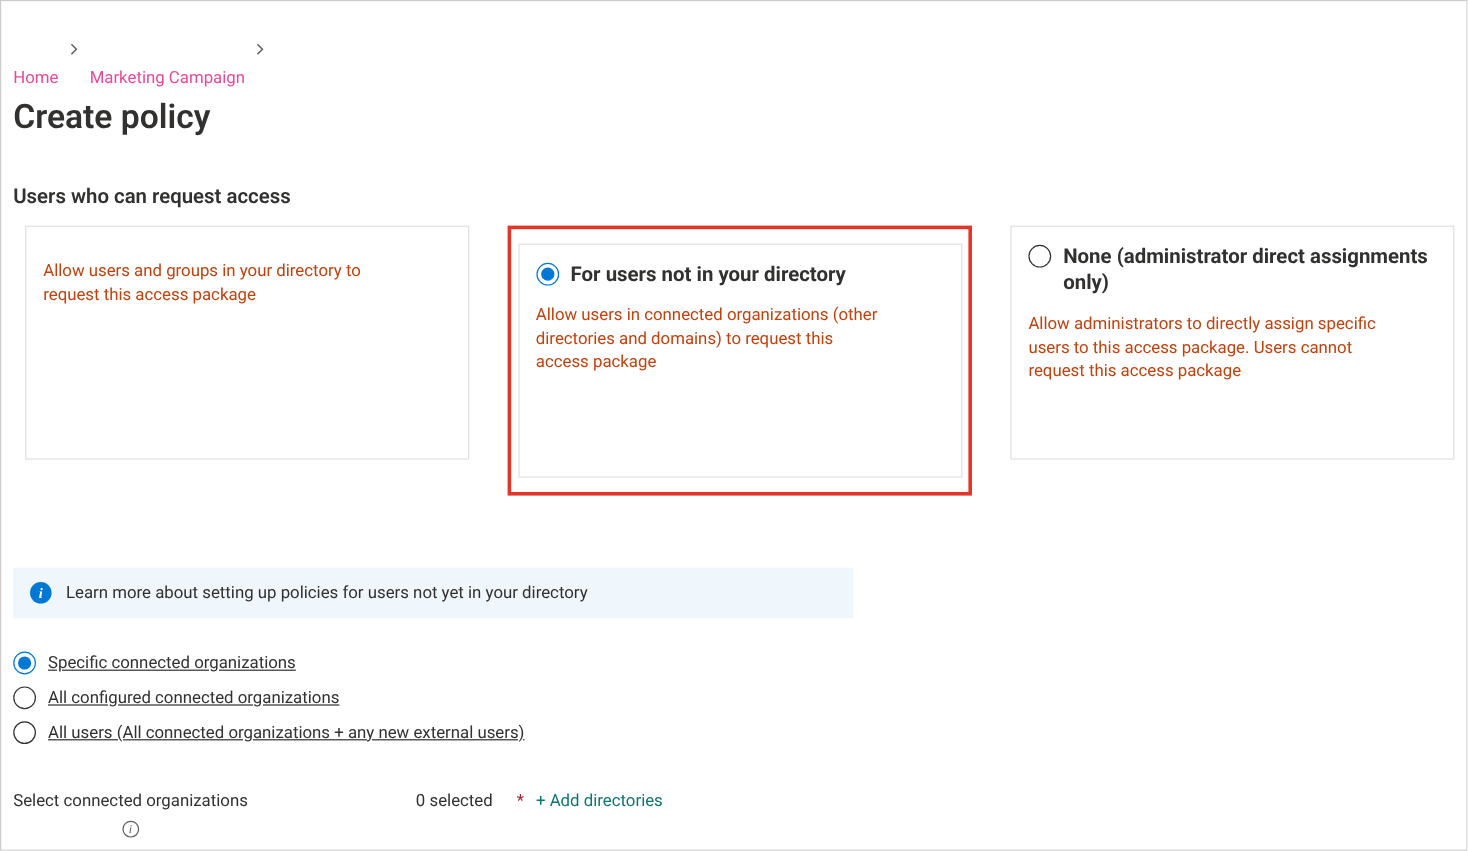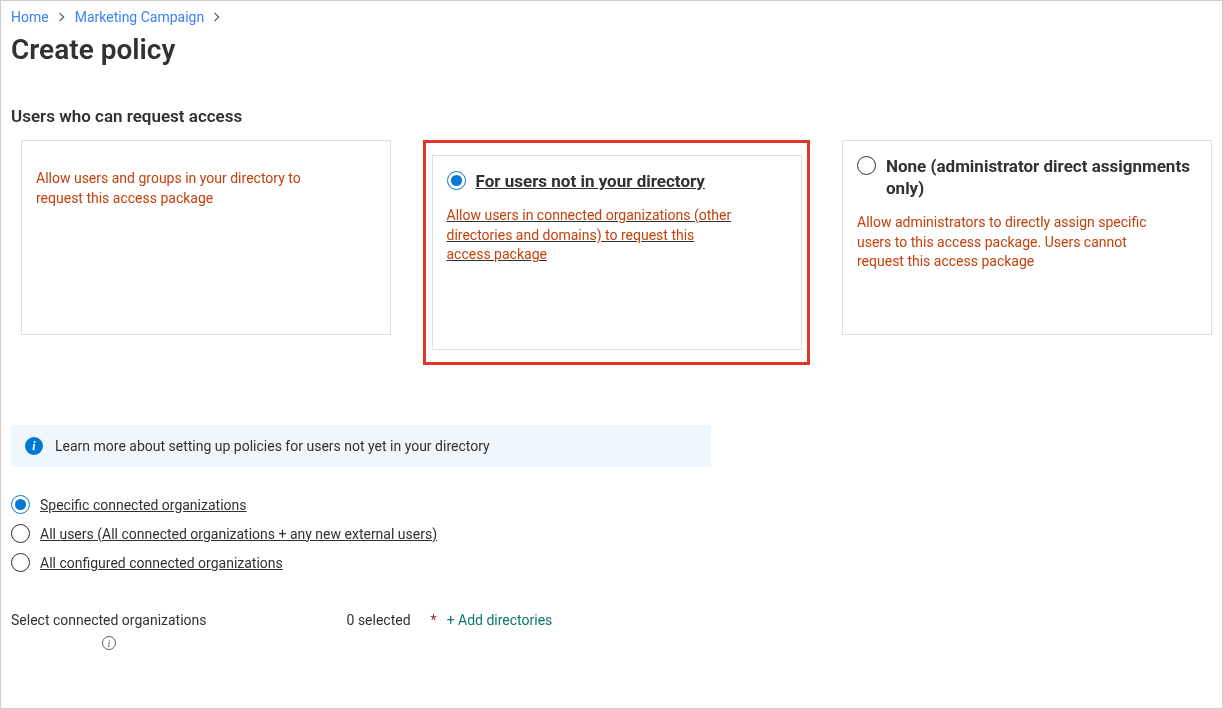--- a/index.html
+++ b/index.html
@@ -12,21 +12,21 @@
   }
   .page {
     width: 1223px;
     height: 709px;
     border: 1px solid #ccc;
     position: relative;
     padding: 8px 10px;
   }
   
   .breadcrumb { display: flex; align-items: center; gap: 6px; font-size: 14px; }
-  .breadcrumb a { color: #3b82f6; text-decoration: none; cursor: pointer; }
+  .breadcrumb a { color: #ec4899; text-decoration: none; cursor: pointer; margin-top: 48px; }
   .chev { color: #605e5c; margin: 0 2px; display:inline-flex; align-items:center; }
   .chev svg { width:10px; height:10px; }
 
   h1.page-title {
     font-size: 28px;
     font-weight: 600;
     margin: 8px 0 40px 0;
   }
 
   .section-label {
@@ -43,21 +43,21 @@
   }
   .card-wrap {
     width: 373px;
     height: 200px;
     position: relative;
   }
   .card-wrap.highlight {
     width: 400px;
     height: 225px;
     border: 3px solid #e3362b;
-    display:flex; align-items:center; justify-content:center;text-decoration:underline;
+    display:flex; align-items:center; justify-content:center;
   }
   .card {
     width: 370px;
     height: 195px;
     border: 1px solid #e1dfdd;
     padding: 14px 14px 10px 14px;
     cursor: pointer;
     background:#fff;
   }
   .card-header { display:flex; align-items:flex-start; gap:10px; }
@@ -173,25 +173,25 @@
     <span class="info-text">Learn more about setting up policies for users not yet in your directory</span>
   </div>
 
   <div class="opts">
     <div class="opt">
       <span class="r-small on"></span>
       <span class="lbl">Specific connected organizations</span>
     </div>
     <div class="opt">
       <span class="r-small"></span>
-      <span class="lbl">All users (All connected organizations + any new external users)</span>
+      <span class="lbl">All configured connected organizations</span>
     </div>
     <div class="opt">
       <span class="r-small"></span>
-      <span class="lbl">All configured connected organizations</span>
+      <span class="lbl">All users (All connected organizations + any new external users)</span>
     </div>
   </div>
 
   <div class="bottom">
     <div class="sco-label">
       <span>Select connected organizations</span>
       <span class="info-outline">i</span>
     </div>
     <div class="sel-col">
       <span class="sel-count">0 selected</span>

